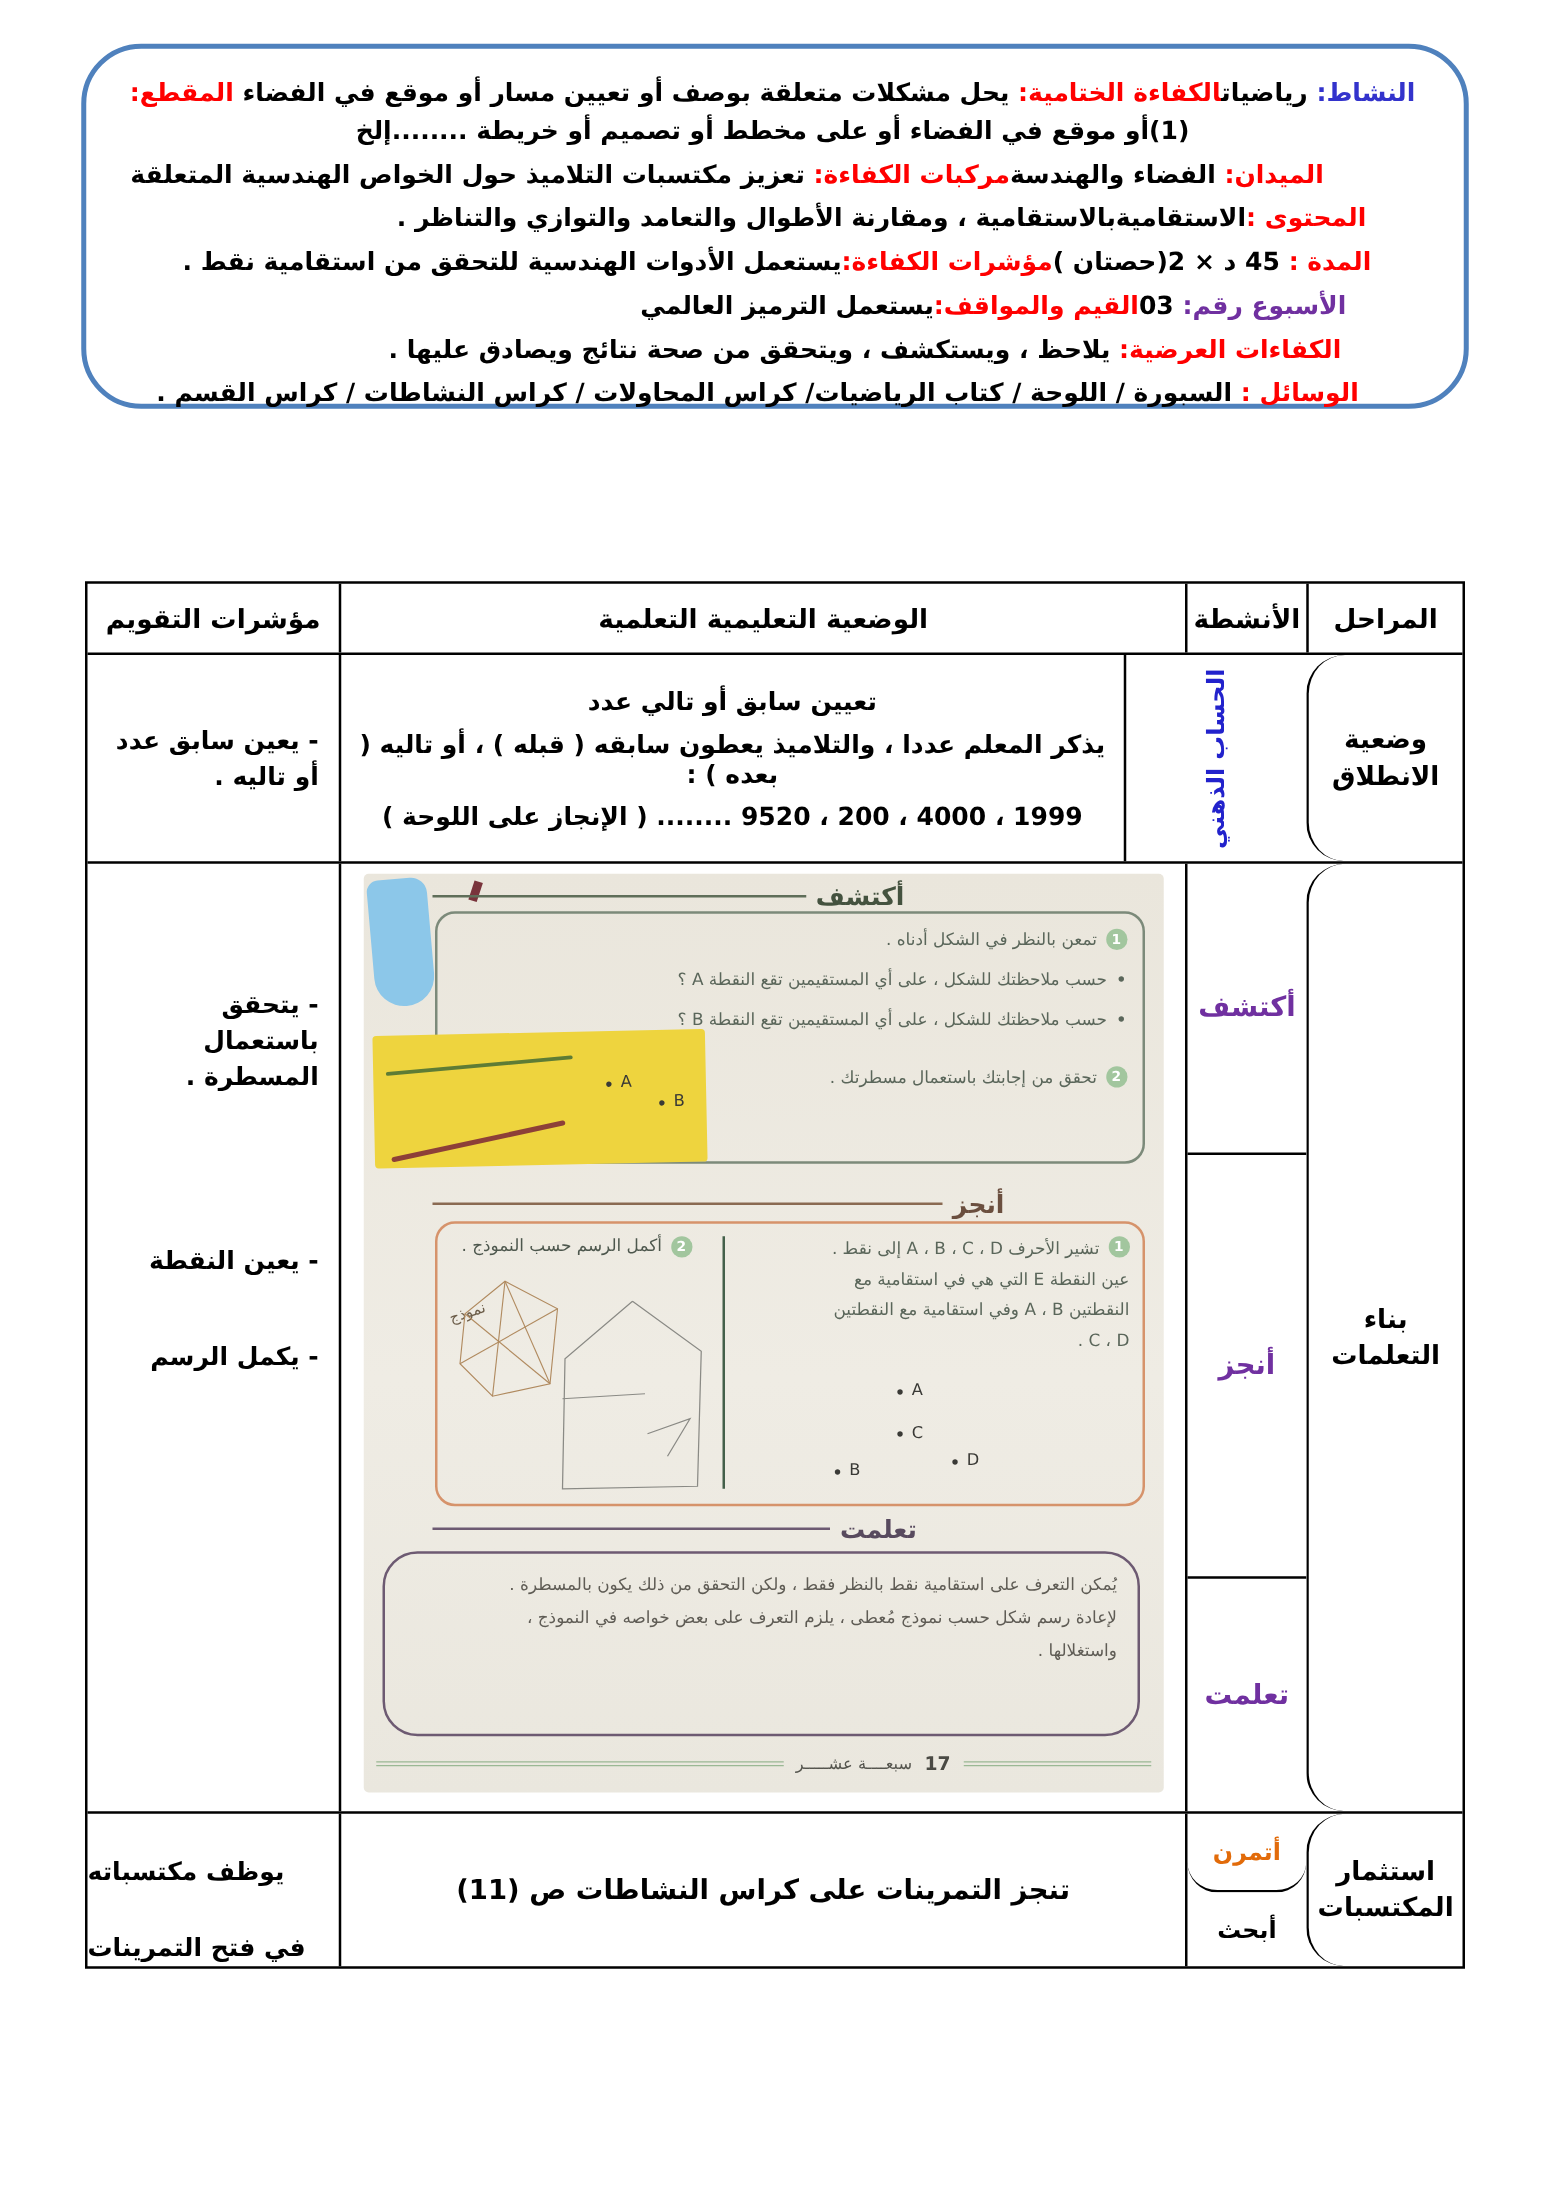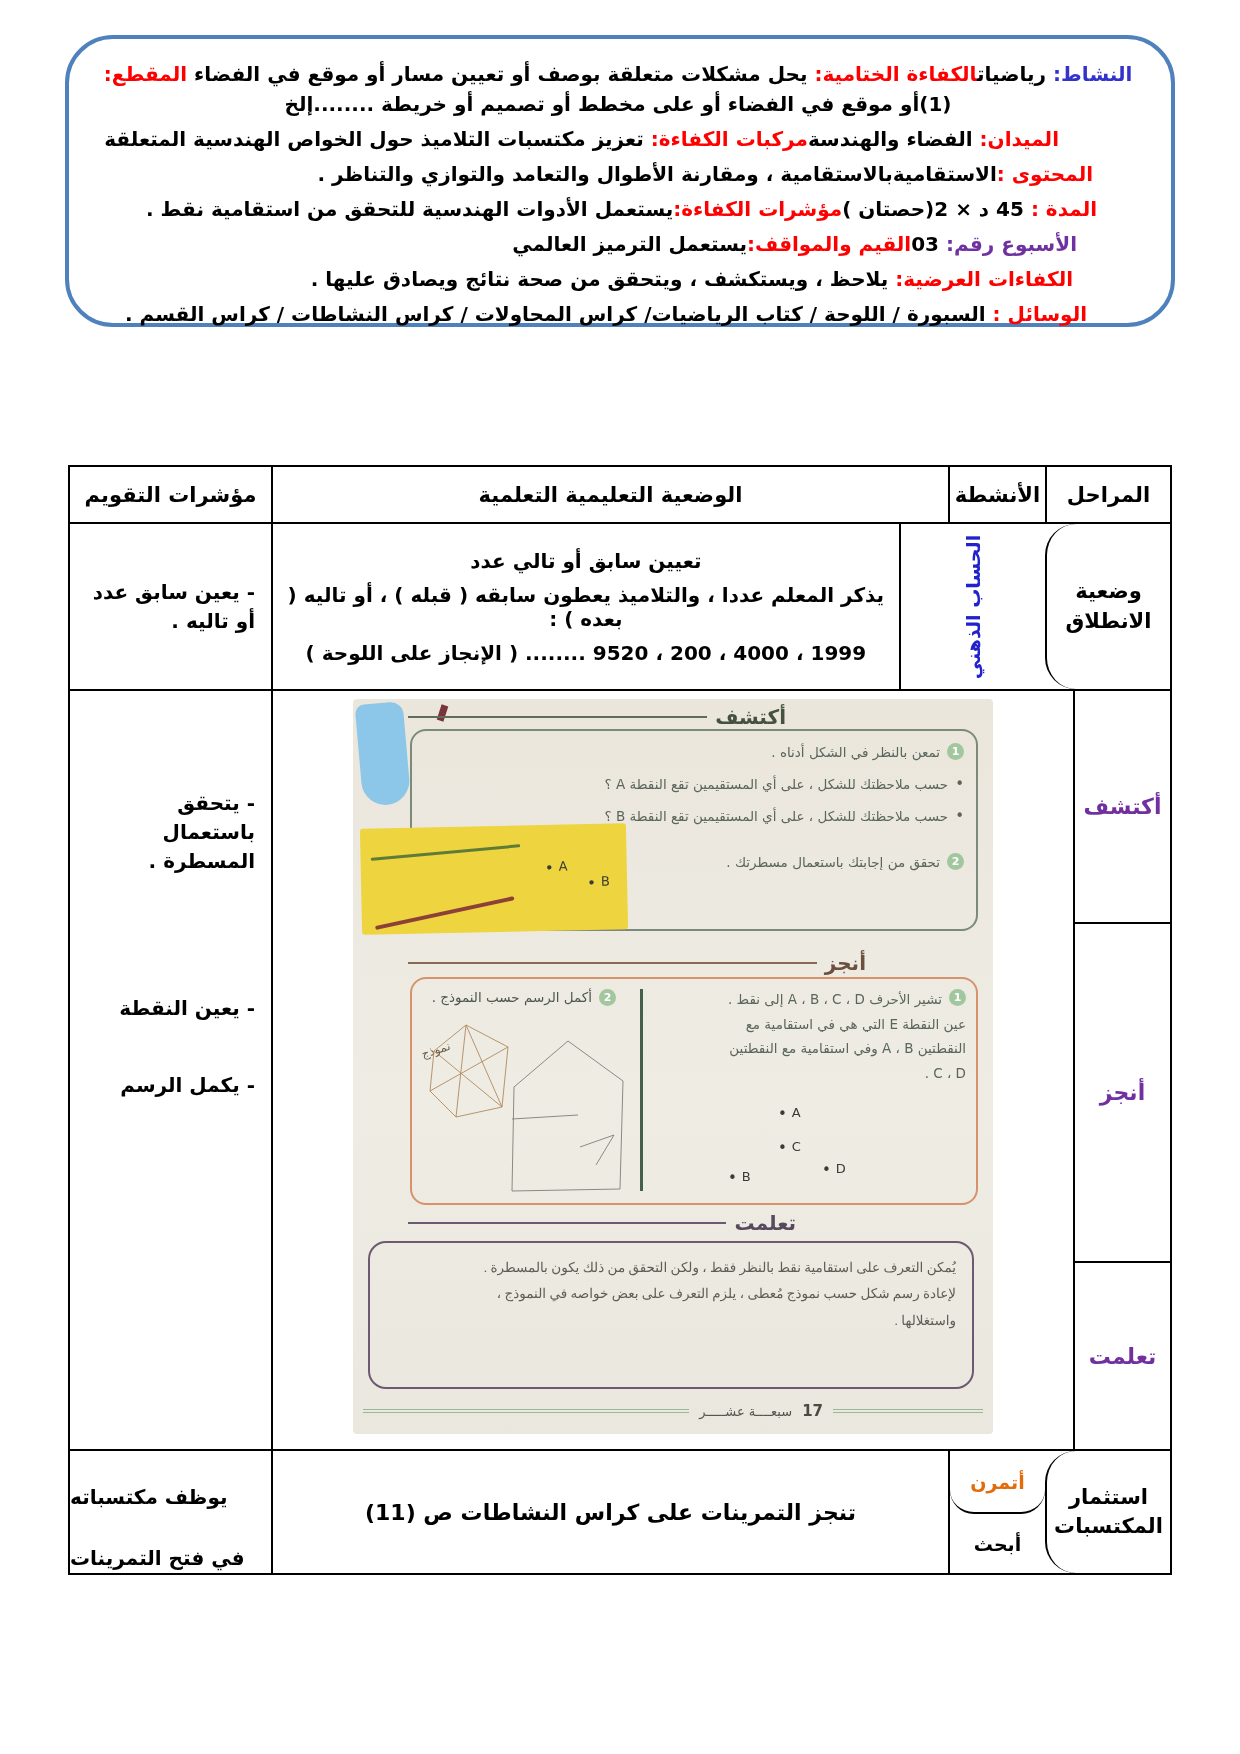--- a/index.html
+++ b/index.html
@@ -117,21 +117,21 @@
   .pr-line { display:flex; gap:7px; align-items:flex-start; font-size:13.5px; color:#5a665a; line-height:1.6; margin-bottom:3px; }
   .dotitem { position:absolute; font-size:13px; color:#3a3a36; direction:ltr; display:flex; gap:5px; }
   .dot-a { left:366px; top:126px; } .dot-c { left:366px; top:160px; }
   .dot-d { left:410px; top:182px; } .dot-b { left:316px; top:190px; }
   .p-left { position:absolute; left:6px; top:10px; width:222px; direction:rtl; }
   .pl-title { display:flex; gap:7px; align-items:flex-start; font-size:13.5px; color:#4d574d; padding-right:24px; }
   .model-label { position:absolute; left:3px; top:54px; transform:rotate(-18deg); font-size:12px; color:#6b5c48; }
   .draw-svg { position:absolute; left:0; top:26px; }
 
   .frame-learned { top:542px; left:15px; width:606px; height:148px; border:2.5px solid #6d5a72;
-    border-radius:18px; padding:12px 16px;font-family:Liberation Serif, serif; }
+    border-radius:28px; padding:12px 16px; }
   .ln-line { font-size:13.5px; color:#5f5c55; line-height:1.95; text-align:right; }
 
   .scan-footer { position:absolute; top:703px; left:10px; right:10px; display:flex; align-items:center; gap:10px; }
   .gline { height:4px; border-top:1.5px solid #9ab894; border-bottom:1.5px solid #9ab894; }
   .gl-right { flex:0 0 150px; } .gl-left { flex:1; }
   .pageno { font-weight:bold; font-size:15px; color:#4a4a44; }
   .pageword { font-size:13px; color:#55554e; letter-spacing:2px; }
 </style>
 </head>
 <body>
@@ -181,20 +181,21 @@
         <div>يذكر المعلم عددا ، والتلاميذ يعطون سابقه ( قبله ) ، أو تاليه ( بعده ) :</div>
         <div>1999 ، 4000 ، 200 ، 9520    ........ ( الإنجاز على اللوحة )</div>
       </div>
       <div class="cell col-ind ind-cell">
         <div>- يعين سابق عدد</div>
         <div>أو تاليه .</div>
       </div>
     </div>
 
     <div class="trow t-row2">
+      <div class="cell col-stage center stage-label">بناء التعلمات</div>
       <div class="cell col-act act-stack">
         <div class="act-sub sub-discover">أكتشف</div>
         <div class="act-sub sub-perform">أنجز</div>
         <div class="act-sub sub-learned">تعلمت</div>
       </div>
 
       <div class="cell col-sit">
 
         <div class="scan">
           <div class="blue-strip"></div>

